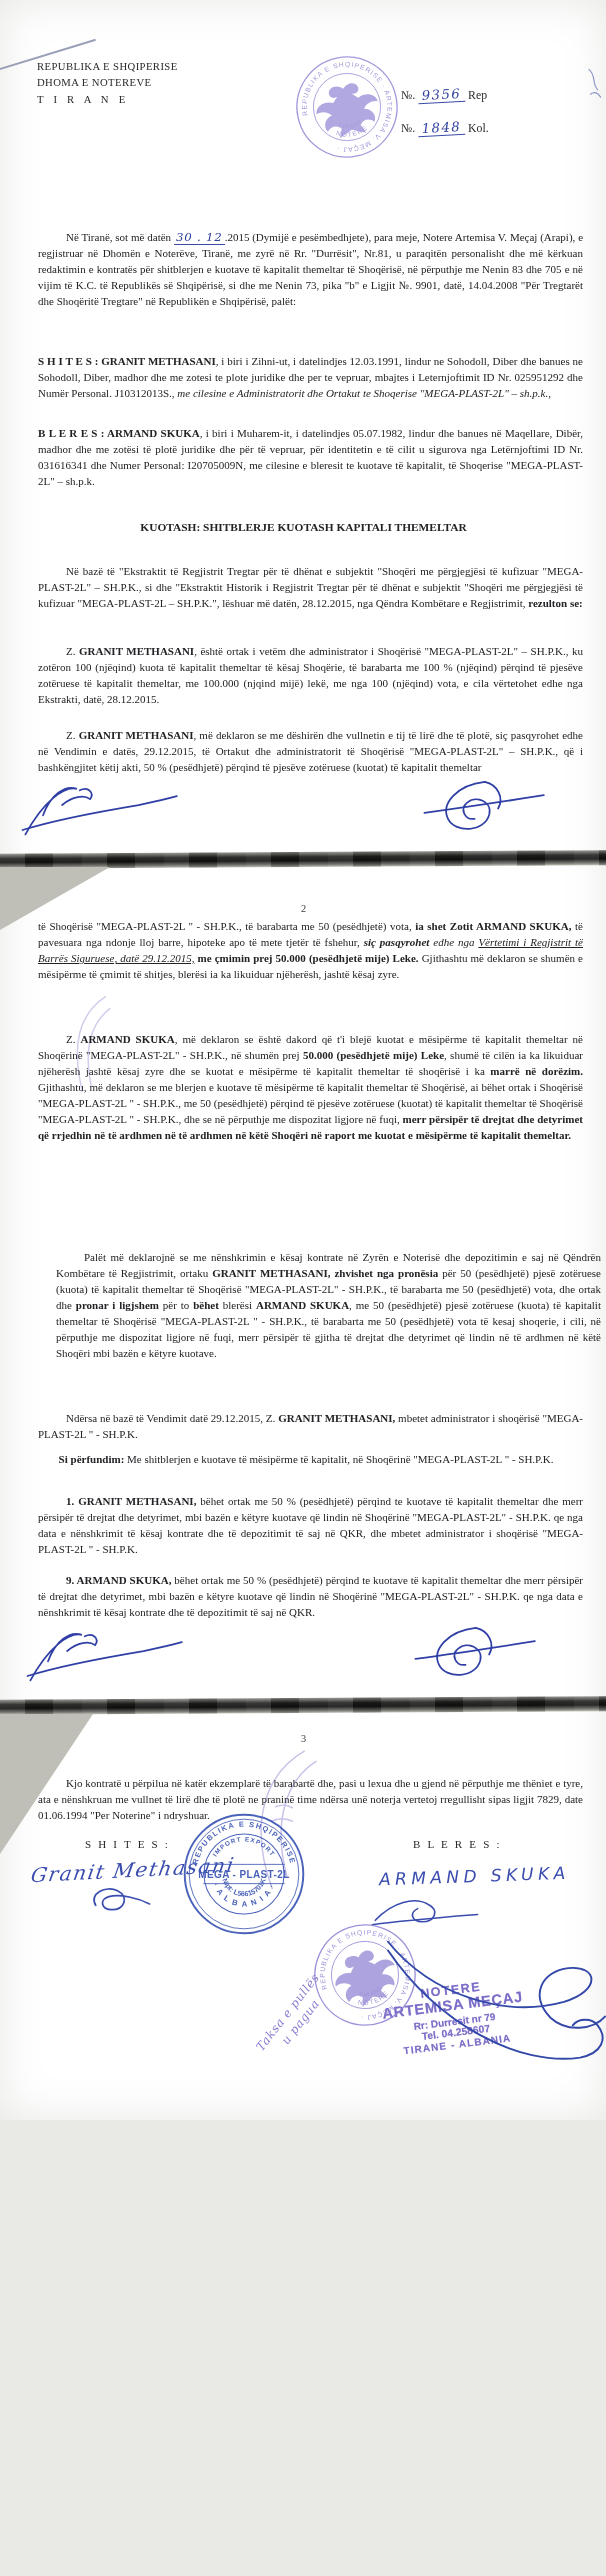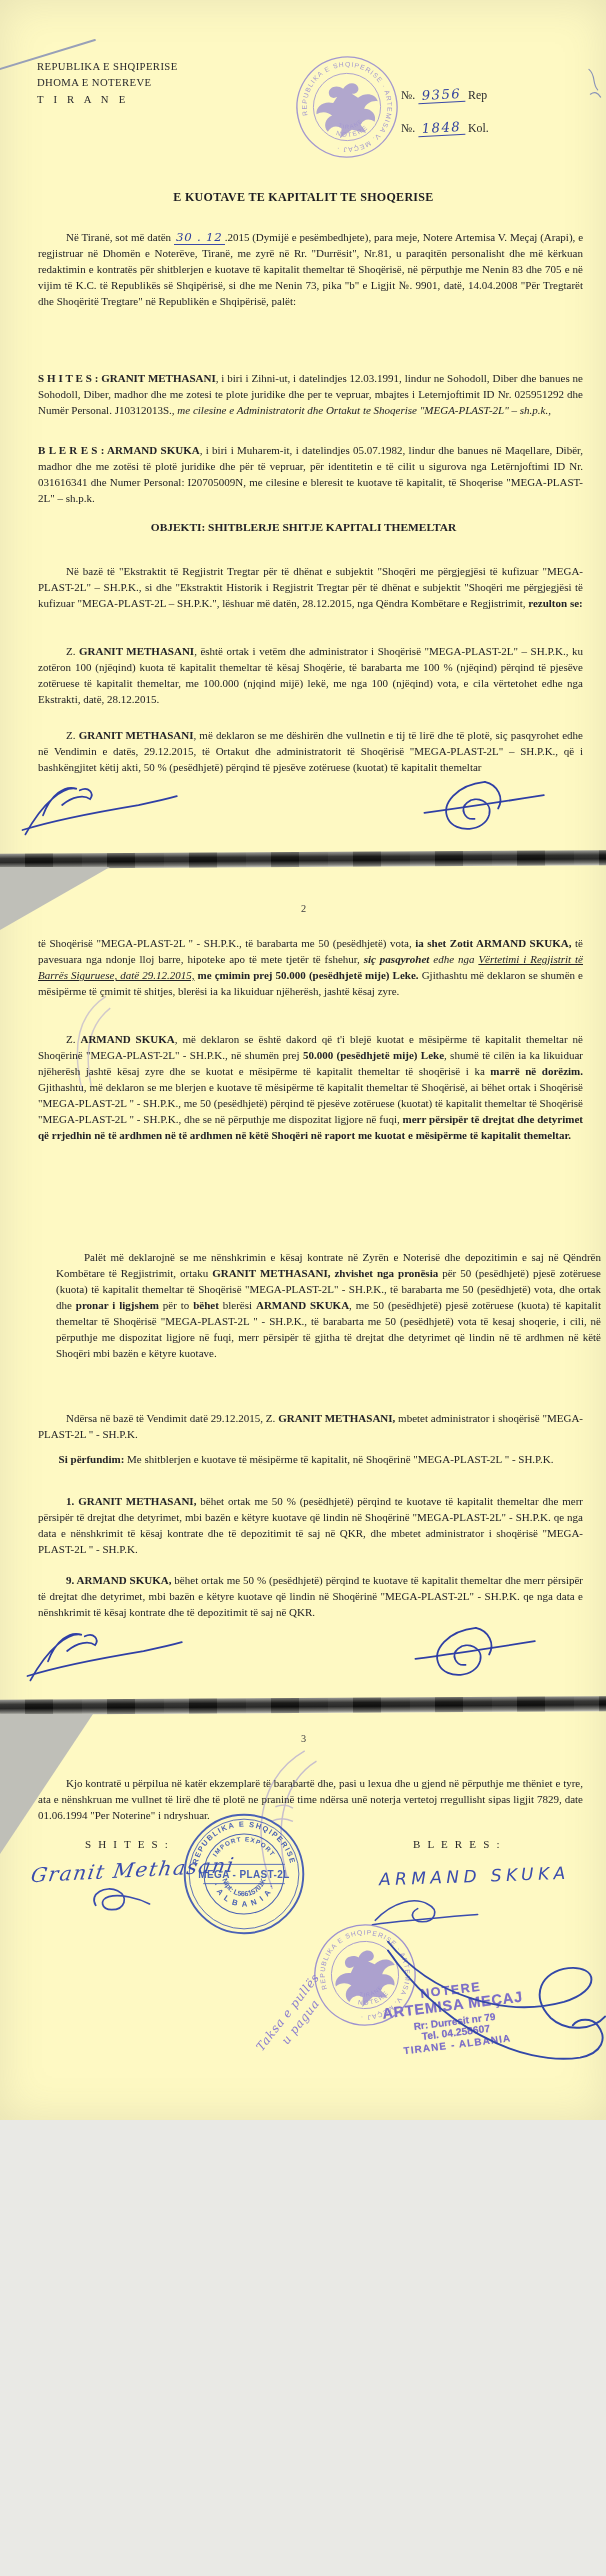--- a/index.html
+++ b/index.html
@@ -1,22 +1,22 @@
 <!DOCTYPE html>
 <html style="font-size:11.8px"><head>
 <meta charset="utf-8">
 <title>Kontrate Shitje - scanned notarial contract</title>
 <style>
   html,body{margin:0;padding:0;background:#e9e9e5;}
-  #canvas{position:relative;width:607px;height:2120px;margin:0 auto;background:#fef9c3;
+  #canvas{position:relative;width:607px;height:2120px;margin:0 auto;background:#ffffff;
     overflow:hidden;font-family:"Liberation Serif",serif;color:#232327;
     box-shadow:inset 0 0 44px rgba(120,120,110,.18);}
   .para{position:absolute;left:38px;width:545px;font-size:11px;line-height:16px;
     text-align:justify;text-indent:28px;margin:0;}
-  .noindent{text-indent:0;margin-top:17px;}
+  .noindent{text-indent:0;}
   .b{font-weight:bold;}
   .i{font-style:italic;}
   .bi{font-weight:bold;font-style:italic;}
   .iu{font-style:italic;text-decoration:underline;}
   .center{left:0;width:607px;text-align:center;text-indent:0;}
   .hdr{position:absolute;left:37px;font-size:10.7px;letter-spacing:0.4px;color:#2a2a2e;}
   .hdr3{letter-spacing:3.7px;}
   .title{position:absolute;left:0;width:607px;text-align:center;font-weight:bold;
     font-size:12.5px;letter-spacing:0.3px;margin:0;color:#1e1e22;}
   .no-line{position:absolute;font-size:11.8px;color:#2a2a2e;}
@@ -92,35 +92,34 @@
     <span>№.</span>
     <span class="hw-ink no-val">9356</span>
     <span>Rep</span>
   </div>
   <div class="no-line" style="left:401px;top:120px;">
     <span>№.</span>
     <span class="hw-ink no-val">1848</span>
     <span>Kol.</span>
   </div>
 
-  <h1 class="title" style="top:190px;font-size:12px;">E KUOTAVE TE KAPITALIT TE SHOQERISE</h1>
 
   <p class="para" style="top:229px;">
     <span>Në Tiranë, sot më datën </span><span class="hw-date">30 . 12</span><span>.2015 (Dymijë e pesëmbedhjete), para meje, Notere Artemisa V. Meçaj (Arapi), e regjistruar në Dhomën e Noterëve, Tiranë, me zyrë në Rr. "Durrësit", Nr.81, u paraqitën personalisht dhe më kërkuan redaktimin e kontratës për shitblerjen e kuotave të kapitalit themeltar të Shoqërisë, në përputhje me Nenin 83 dhe 705 e në vijim të K.C. të Republikës së Shqipërisë, si dhe me Nenin 73, pika "b" e Ligjit №. 9901, datë, 14.04.2008 "Për Tregtarët dhe Shoqëritë Tregtare" në Republikën e Shqipërisë, palët:</span>
   </p>
 
   <p class="para noindent" style="top:353px;">
     <span class="b">S H I T E S : GRANIT METHASANI</span><span>, i biri i  Zihni-ut, i datelindjes 12.03.1991, lindur ne Sohodoll, Diber dhe banues ne Sohodoll, Diber, madhor dhe me zotesi te plote juridike dhe per te vepruar, mbajtes i Leternjoftimit ID Nr. 025951292  dhe Numër Personal. J10312013S., </span><span class="i">me cilesine e  Administratorit dhe Ortakut te  Shoqerise "MEGA-PLAST-2L" – sh.p.k.,</span>
   </p>
 
   <p class="para noindent" style="top:425px;">
     <span class="b">B L E R E S : ARMAND SKUKA</span><span>, i biri i Muharem-it, i datelindjes 05.07.1982, lindur dhe banues në Maqellare, Dibër, madhor dhe me zotësi të plotë juridike dhe për të vepruar, për identitetin e të cilit u sigurova nga Letërnjoftimi ID  Nr. 031616341 dhe Numer Personal: I20705009N,  me cilesine e bleresit te kuotave të kapitalit, të Shoqerise "MEGA-PLAST-2L" – sh.p.k.</span>
   </p>
 
-  <p class="para center b" style="top:519px;font-size:11.4px;">OBJEKTI: SHITBLERJE SHITJE KAPITALI THEMELTAR</p>
+  <p class="para center b" style="top:519px;font-size:11.4px;">KUOTASH: SHITBLERJE KUOTASH KAPITALI THEMELTAR</p>
 
   <p class="para" style="top:563px;">
     <span>Në bazë të "Ekstraktit të Regjistrit Tregtar për të dhënat e subjektit "Shoqëri me përgjegjësi të kufizuar "MEGA-PLAST-2L" – SH.P.K., si dhe "Ekstraktit Historik i Regjistrit Tregtar për të dhënat e subjektit "Shoqëri me përgjegjësi të kufizuar "MEGA-PLAST-2L – SH.P.K.", lëshuar më datën, 28.12.2015, nga Qëndra Kombëtare e Regjistrimit, </span><span class="b">rezulton se:</span>
   </p>
 
   <p class="para" style="top:643px;">
     <span>Z. </span><span class="b">GRANIT METHASANI</span><span>, është ortak i vetëm  dhe administrator i Shoqërisë "MEGA-PLAST-2L" – SH.P.K., ku zotëron 100 (njëqind) kuota të kapitalit themeltar të kësaj Shoqërie, të barabarta me 100 % (njëqind) përqind të pjesëve zotëruese të kapitalit themeltar, me 100.000 (njqind mijë) lekë, me nga 100 (njëqind) vota, e cila vërtetohet edhe nga Ekstrakti, datë, 28.12.2015.</span>
   </p>
 
   <p class="para" style="top:727px;">

